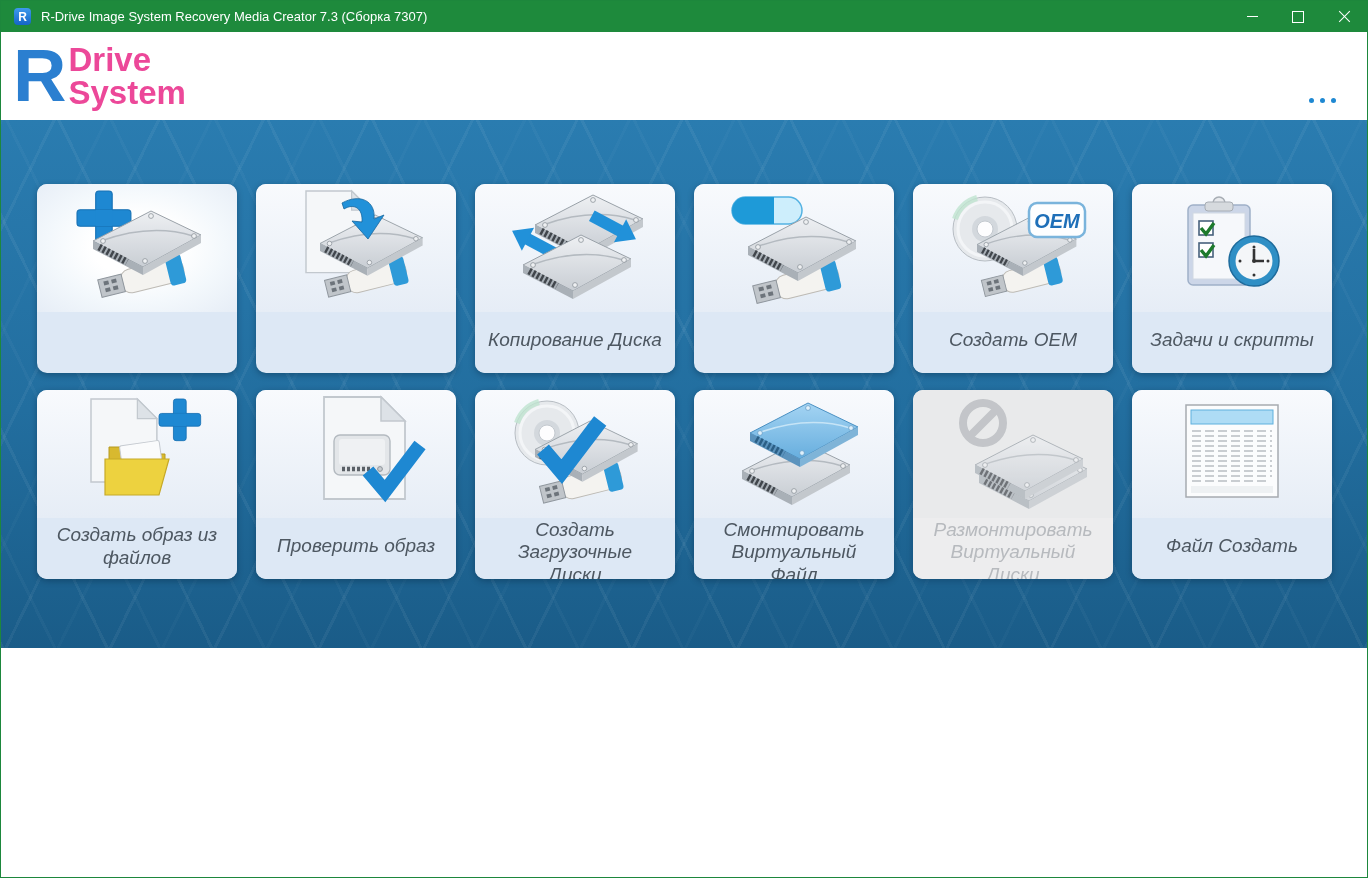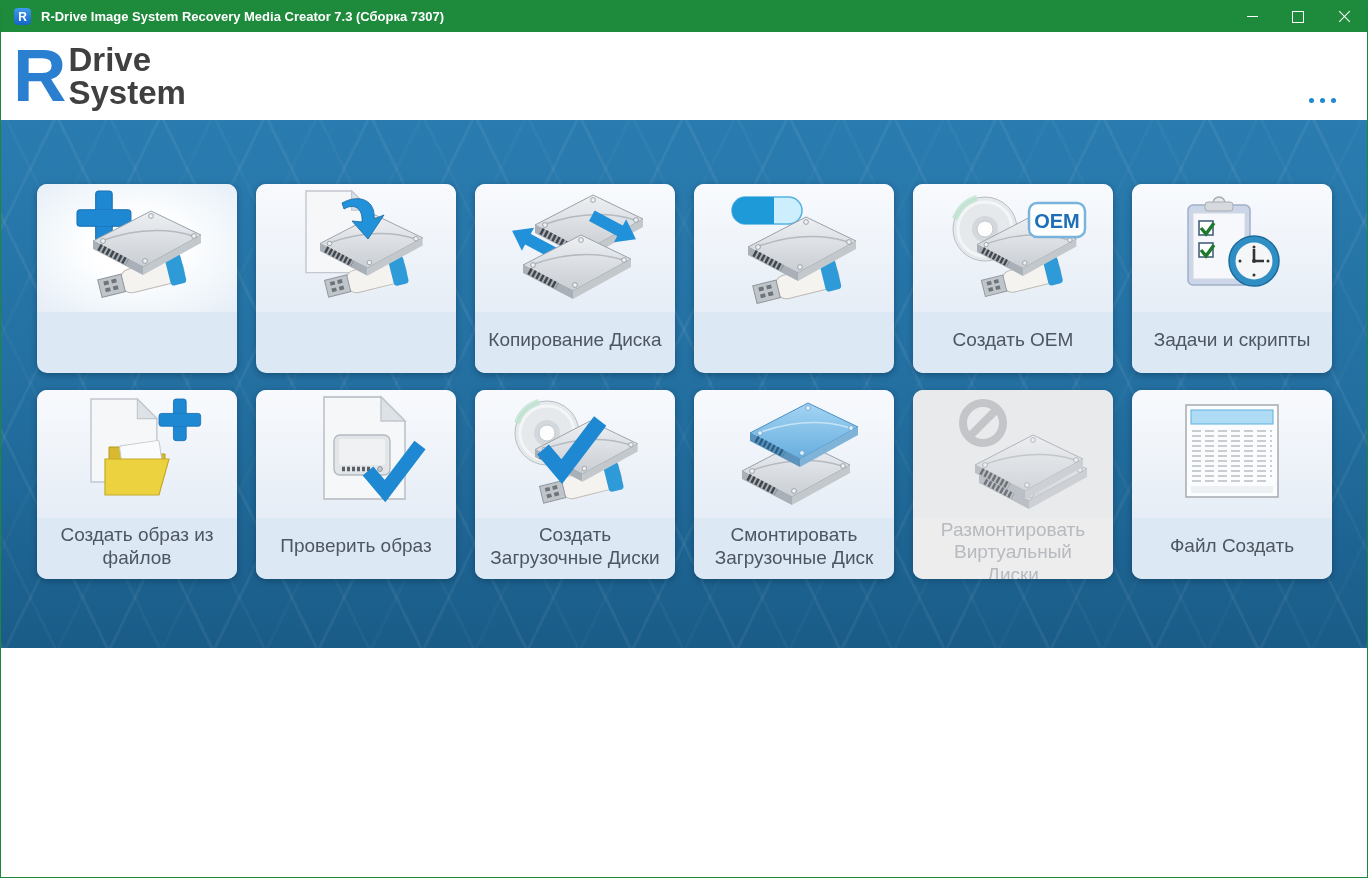--- a/index.html
+++ b/index.html
@@ -9,49 +9,49 @@
     display:flex;flex-direction:column;
     font-family:"Liberation Sans",sans-serif;
     background:#fff;overflow:hidden;position:relative;
   }
   
   .titlebar{height:31px;flex:0 0 31px;background:#1e8a3c;display:flex;align-items:center;color:#fff;}
   .app-icon{width:17px;height:17px;margin-left:13px;border-radius:4px;
     background:linear-gradient(180deg,#3d9aec,#1565c6);
     display:flex;align-items:center;justify-content:center;
     font-size:12px;font-weight:bold;color:#fff;flex:0 0 17px;}
-  .title-text{margin-left:10px;font-size:13px;white-space:nowrap;font-weight:bold;}
+  .title-text{margin-left:10px;font-size:13px;white-space:nowrap;}
   .win-controls{margin-left:auto;display:flex;height:100%;}
   .win-btn{width:46px;height:100%;display:flex;align-items:center;justify-content:center;cursor:pointer;}
   .glyph-min{width:11px;height:1px;background:#fff;}
   .glyph-max{width:10px;height:10px;border:1px solid #fff;}
   .glyph-close{position:relative;width:13px;height:13px;}
   .glyph-close::before,.glyph-close::after{content:"";position:absolute;left:-1px;top:6px;width:15px;height:1px;background:#fff;}
   .glyph-close::before{transform:rotate(45deg);}
   .glyph-close::after{transform:rotate(-45deg);}
   
   .header{height:88px;flex:0 0 88px;background:#ffffff;display:flex;align-items:center;position:relative;}
   .logo{display:flex;align-items:center;margin-left:12px;}
   .logo-r{font-size:74px;line-height:64px;font-weight:bold;color:#2b7fd0;letter-spacing:-2px;}
-  .logo-text{display:flex;flex-direction:column;margin-left:4px;color:#404040;font-weight:bold;}
+  .logo-text{display:flex;flex-direction:column;margin-left:4px;color:#ec4899;font-weight:bold;}
   .logo-l1,.logo-l2{font-size:33px;line-height:33px;}
   .menu-dots{position:absolute;right:27px;top:62px;display:flex;gap:6px;cursor:pointer;padding:4px;}
   .menu-dots i{width:5px;height:5px;border-radius:50%;background:#1e88d2;display:block;}
   
   .main{height:528px;flex:0 0 528px;position:relative;
     background:linear-gradient(180deg,#2a7cb0 0%,#226e9f 55%,#1a5c88 100%);overflow:hidden;}
   .main::before{content:"";position:absolute;inset:0;
     background:
       repeating-linear-gradient(64deg, rgba(255,255,255,.055) 0 3px, transparent 3px 47px, rgba(255,255,255,.03) 47px 50px, transparent 50px 94px),
       repeating-linear-gradient(-64deg, rgba(255,255,255,.05) 0 3px, transparent 3px 47px, rgba(255,255,255,.025) 47px 50px, transparent 50px 94px);}
   .tiles{position:absolute;z-index:1;left:36px;top:64px;
     display:grid;grid-template-columns:repeat(6,200px);column-gap:19px;row-gap:17px;}
   .tile{width:200px;height:189px;border-radius:10px;overflow:hidden;cursor:pointer;
     display:flex;flex-direction:column;background:#dde8f5;
-    box-shadow:0 2px 6px rgba(0,25,50,.35);}
+    box-shadow:0 2px 6px rgba(0,25,50,.35);font-style:italic;}
   .icon-area{height:128px;flex:0 0 128px;display:flex;align-items:center;justify-content:center;
     background:linear-gradient(180deg,#f8fafd,#e6edf6);}
   .tile.glow .icon-area{background:radial-gradient(ellipse at 50% 48%, #ffffff 32%, #f3f8fc 62%, #e6edf6 100%);}
   .label{flex:1;display:flex;align-items:center;justify-content:center;text-align:center;
     font-size:19px;color:#4d5761;line-height:1.18;background:#dde8f5;padding:1px 8px 5px;}
   .label-text{display:inline-block;}
   .tile.narrow .label-text{max-width:172px;}
   .tile.narrow-xs .label-text{max-width:112px;}
   .tile.disabled{background:#ededee;cursor:default;box-shadow:0 2px 6px rgba(0,25,50,.25);}
   .tile.disabled .icon-area{background:#e9eaeb;}
@@ -323,21 +323,21 @@
       </div>
 
       <div class="tile narrow">
         <div class="icon-area">
           <svg width="160" height="118" viewBox="0 0 160 118">
             <use href="#sh-disk" transform="translate(28,46)"></use>
             <use href="#sh-diskblue" transform="translate(36,8)"></use>
           </svg>
         </div>
         <div class="label">
-            <span class="label-text">Смонтировать Загрузочные Диск</span>
+            <span class="label-text">Смонтировать Виртуальный Файл</span>
           </div>
       </div>
 
       <div class="tile disabled narrow">
         <div class="icon-area">
           <svg width="160" height="118" viewBox="0 0 160 118">
             <g opacity="0.72">
               <use href="#sh-disk" transform="translate(46,50)"></use>
               <use href="#sh-disk" transform="translate(42,40)"></use>
             </g>

